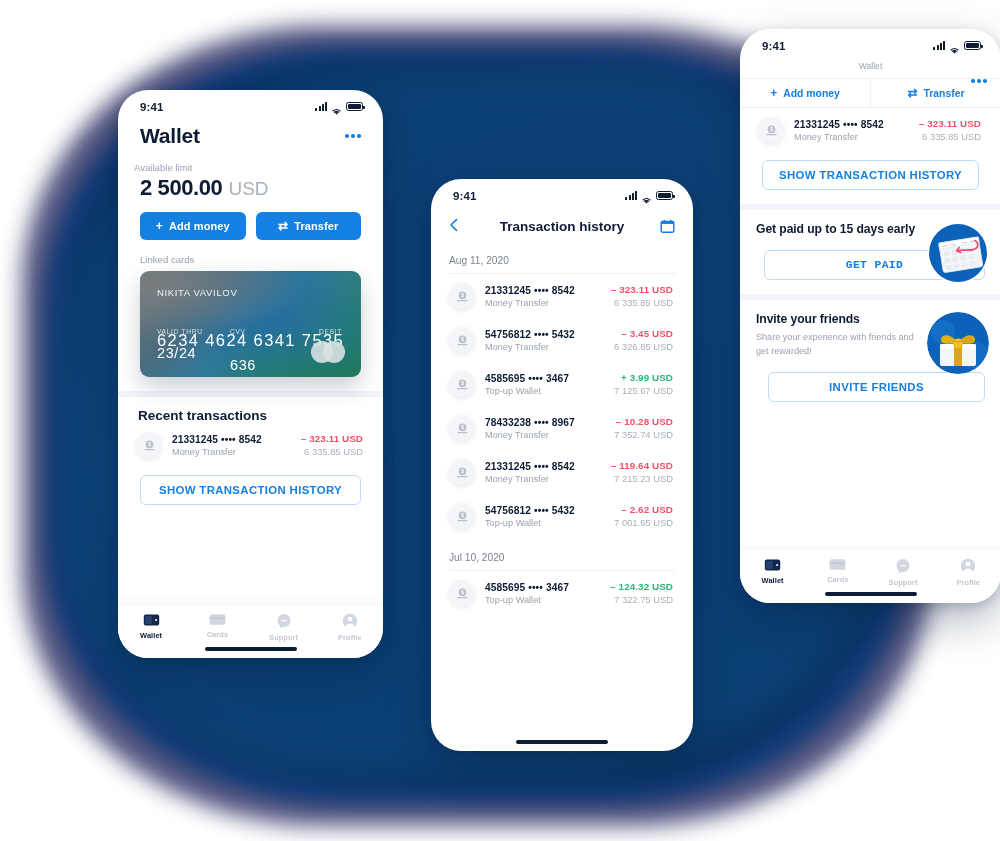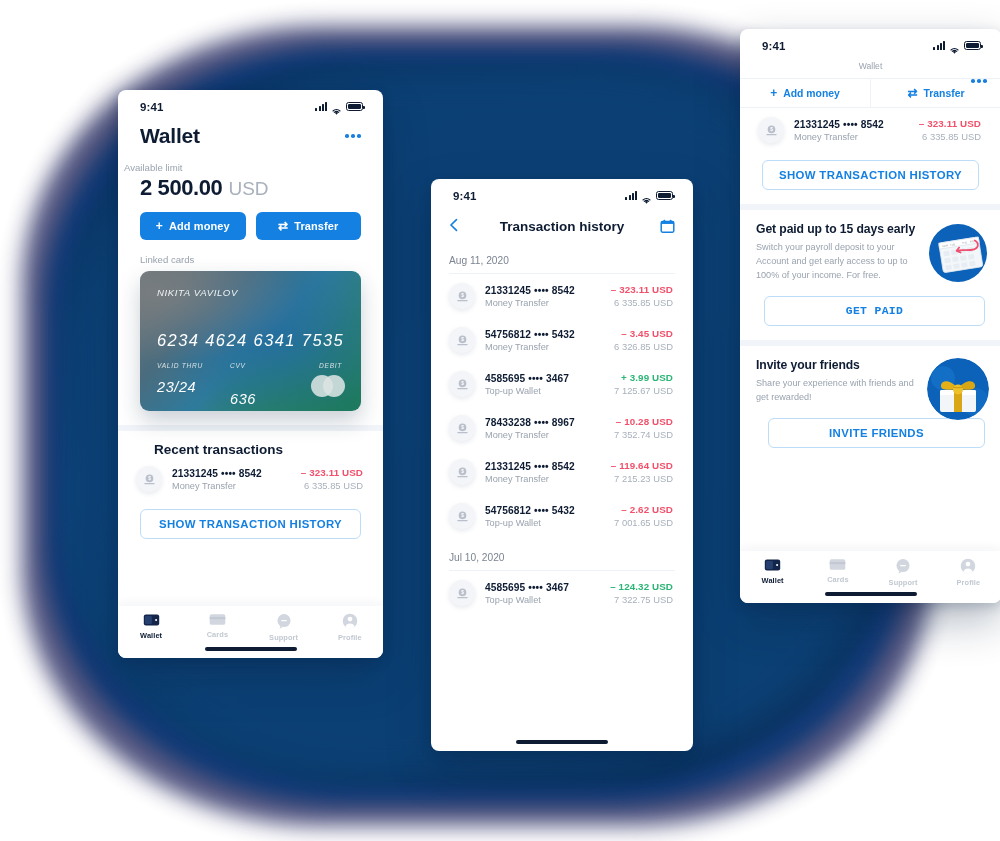--- a/index.html
+++ b/index.html
@@ -37,21 +37,21 @@
     left: 80px; top: 78px; width: 794px; height: 690px;
     background: #0c4176;
     filter: blur(14px);
     opacity: .9;
   }
 
   
   .phone {
     position: absolute;
     background: #ffffff;
-    border-radius: 8px;
+    border-radius: 30px;
     overflow: hidden;
     box-shadow: 0 18px 44px rgba(7, 30, 60, .30), 0 4px 12px rgba(7,30,60,.18);
   }
   .p1 { left: 118px; top: 90px;  width: 265px; height: 568px; }
   .p2 { left: 431px; top: 179px; width: 262px; height: 572px; }
   .p3 { left: 740px; top: 29px;  width: 261px; height: 574px; }
 
   
   .statusbar {
     display: flex; align-items: center; justify-content: space-between;
@@ -80,59 +80,58 @@
     position: absolute; bottom: 7px; left: 50%; transform: translateX(-50%);
     width: 92px; height: 4.2px; background: #0d1b33; border-radius: 3px;
   }
 
   
   .p1-head { display:flex; align-items:center; justify-content:space-between; padding: 6px 22px 0 22px; }
   .p1-title { font-size: 21px; font-weight: 700; color: #0d1b33; letter-spacing: -.2px; }
   .dots { display:flex; gap:2.6px; cursor:pointer; padding:6px 0; }
   .dots span { width:3.6px; height:3.6px; border-radius:50%; background:#1780e0; display:block; }
 
-  .sec-label { font-size: 9.6px; color: #9aa3af; padding: 0 6px; }
+  .sec-label { font-size: 9.6px; color: #9aa3af; padding: 0 16px; }
   .p1-limit { padding: 0 22px; margin-top: 2px; }
   .amt-row { display:flex; align-items:baseline; gap:6px; }
   .amt-big { font-size: 22px; font-weight: 700; color:#0d1b33; letter-spacing:-.4px; }
   .amt-cur { font-size: 19px; font-weight: 400; color:#a8b0bb; }
 
   .btn-row { display:flex; gap:10px; padding: 0 22px; margin-top: 11px; }
   .btn-fill {
     flex:1; background:#1380e2; color:#fff; border:none; border-radius:6px;
     height: 28px; font-size: 11px; font-weight: 700; letter-spacing: .1px;
     display:flex; align-items:center; justify-content:center; gap:6px; cursor:pointer;
     font-family:"Liberation Sans", sans-serif;
   }
   .glyph { font-size: 12px; line-height:1; font-weight:700; }
 
   .cards-label { font-size: 9.6px; color:#9aa3af; padding: 0 22px; margin-top: 14px; }
 
   .bankcard {
-    margin: 6px 22px 0 22px; height: 140px; border-radius: 9px; position: relative;
+    margin: 6px 22px 0 22px; height: 106px; border-radius: 9px; position: relative;
     overflow: hidden;
     background:
       radial-gradient(ellipse 120% 90% at 8% 16%, rgba(120,125,128,.95) 0%, rgba(90,100,106,0) 55%),
       radial-gradient(ellipse 90% 100% at 62% 45%, rgba(36,110,160,.95) 0%, rgba(36,110,160,0) 62%),
       radial-gradient(ellipse 110% 120% at 96% 96%, rgba(28,120,96,.95) 0%, rgba(28,120,96,0) 62%),
       linear-gradient(135deg, #6f7679 0%, #4a6c7e 30%, #2e7a9c 52%, #2c8270 74%, #2c8757 100%);
     box-shadow: 0 10px 22px rgba(14,40,70,.22);
-    font-style: italic;
   }
   .bc-name { position:absolute; left:17px; top:16px; font-size:9.6px; color:#eef3f5; letter-spacing:.6px; }
   .bc-num  { position:absolute; left:17px; top:60px; font-size:16.5px; color:#ffffff; letter-spacing:1.4px; font-weight:400; }
   .bc-lbl  { position:absolute; font-size:6.6px; color:#d7e1e4; letter-spacing:.7px; }
   .bc-val  { position:absolute; font-size:14.5px; color:#ffffff; letter-spacing:.6px; }
   .bc-mc   { position:absolute; right:16px; bottom:14px; width:34px; height:22px; }
   .bc-mc b { position:absolute; top:0; width:22px; height:22px; border-radius:50%; background:#d9e4e2; opacity:.88; }
   .bc-mc b.l { left:0; } .bc-mc b.r { right:0; }
 
   .divider { height: 6px; background: #f1f4f8; margin-top: 14px; }
 
-  .rt-title { font-size: 13.5px; font-weight: 700; color:#0d1b33; padding: 11px 22px 0 36px; }
+  .rt-title { font-size: 13.5px; font-weight: 700; color:#0d1b33; padding: 11px 22px 0 20px; }
 
   
   .txn { display:flex; align-items:center; padding: 9px 20px 9px 18px; gap: 10px; }
   .txn-ico {
     width: 26px; height: 26px; border-radius: 50%; background: #f4f5f8;
     box-shadow: 0 2px 5px rgba(30,50,90,.10);
     display:flex; align-items:center; justify-content:center; flex: 0 0 26px;
   }
   .txn-ico svg { width: 15px; height: 15px; display:block; }
   .txn-mid { flex:1; min-width:0; }
@@ -567,21 +566,20 @@
             <div class="txn-amt neg">– 323.11 USD</div>
             <div class="txn-bal">6 335.85  USD</div>
           </div>
         </div>
       </div>
     <div class="btn-outline">SHOW TRANSACTION HISTORY</div>
     <div class="divider"></div>
 
     <div class="promo">
       <div class="promo-title">Get paid up to 15 days early</div>
-      <div class="promo-text">Switch your payroll deposit to your Account and get early access to up to 100% of your income. For free.</div>
       <div class="promo-art">
         <div class="art-circle">
           <svg viewBox="0 0 62 62" width="62" height="62">
             <circle cx="31" cy="31" r="31" fill="#ffffff"></circle>
             <path d="M31 2a29 29 0 0 1 0 58 29 29 0 0 1 0-58" fill="#0b62b8"></path>
             <g transform="rotate(-9 33 34)">
               <rect x="14" y="18" width="40" height="30" rx="2.5" fill="#f4f7fa" stroke="#dfe6ee" stroke-width=".8"></rect>
               <rect x="14" y="18" width="40" height="6" fill="#ffffff" stroke="#dfe6ee" stroke-width=".8"></rect>
               <g fill="#e8edf3">
                 <rect x="17" y="27" width="6" height="5" rx="1"></rect>

